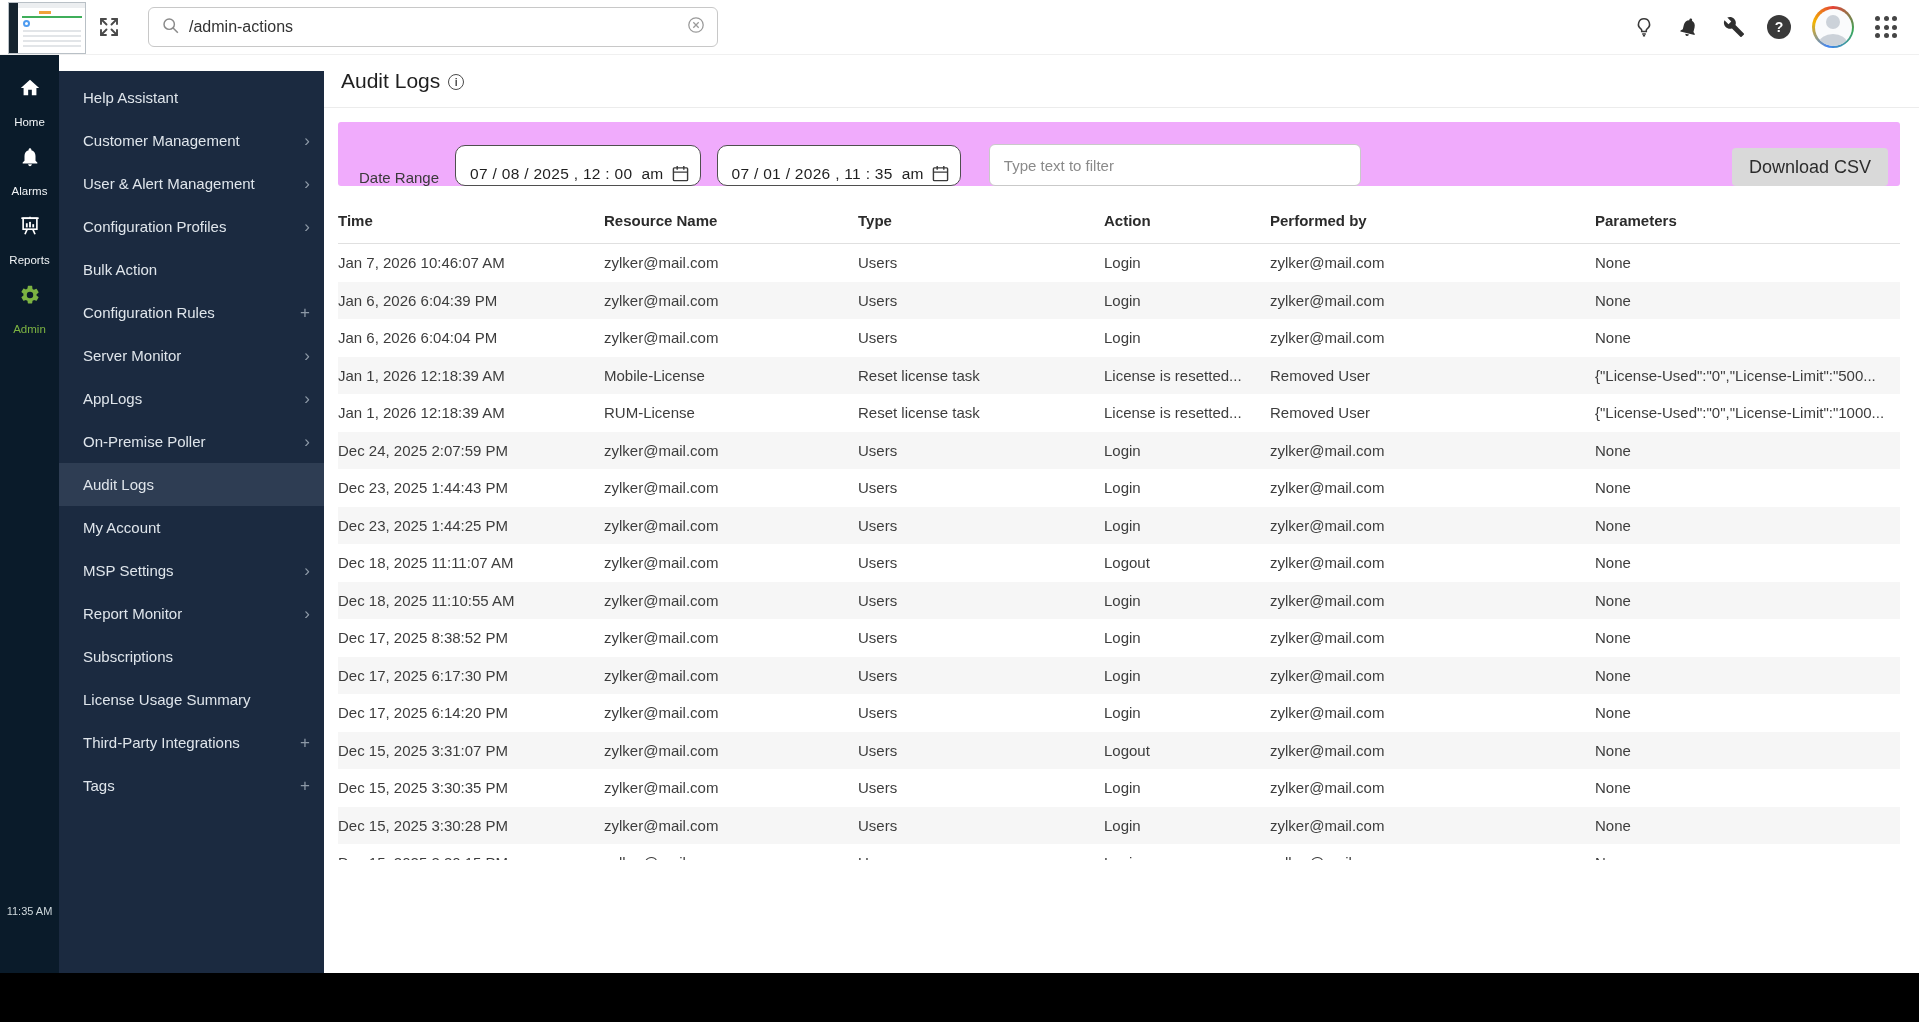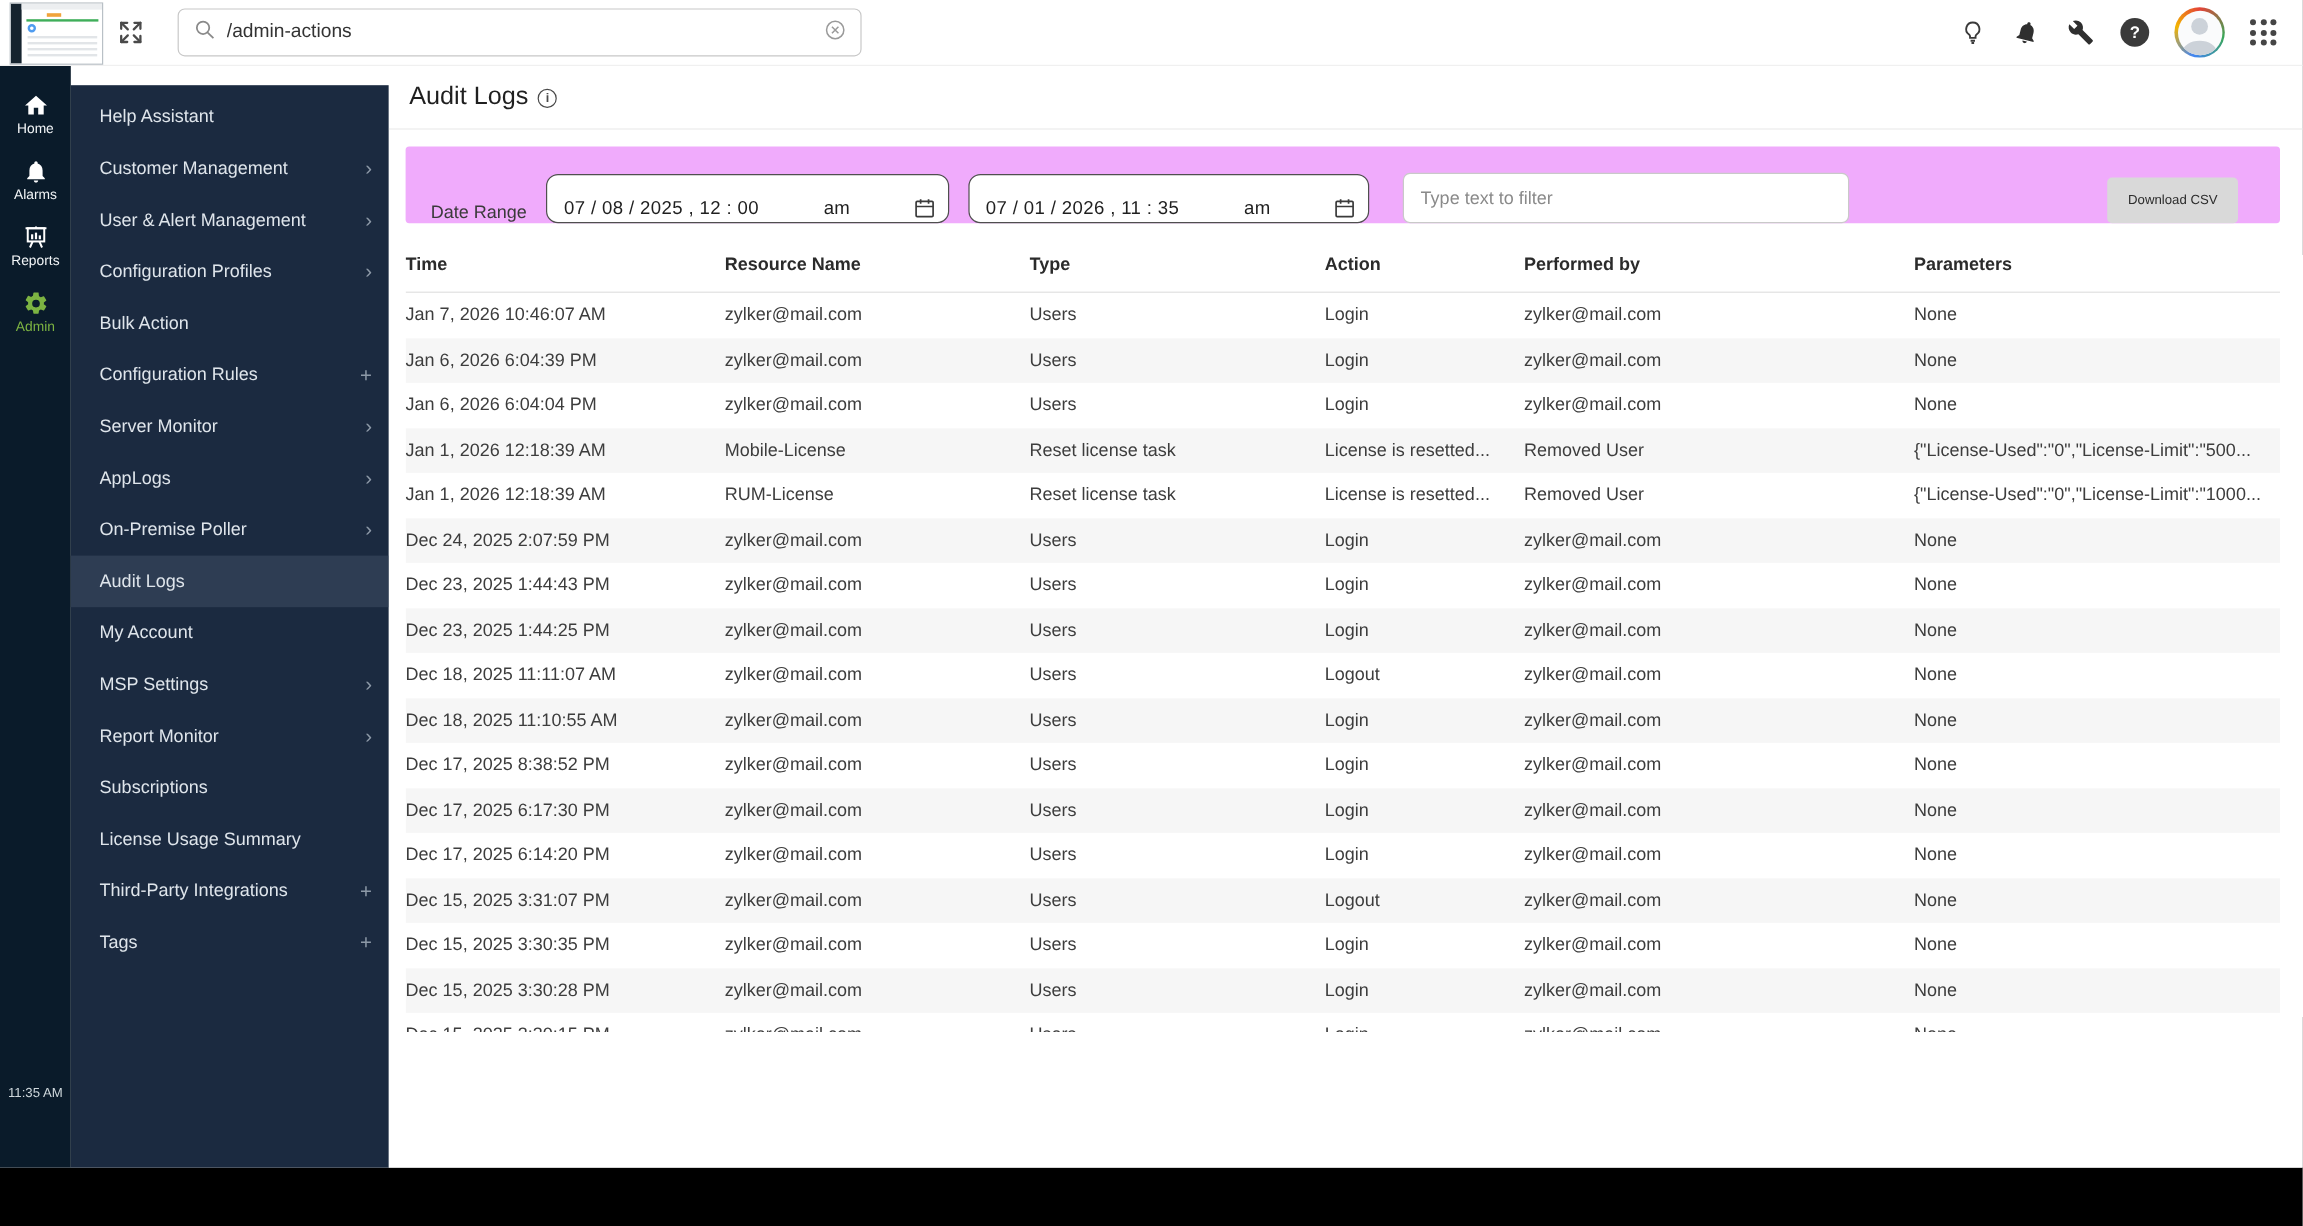--- a/index.html
+++ b/index.html
@@ -26,47 +26,47 @@
   .avatar-inner .head { position: absolute; left: 50%; top: 6px; width: 14px; height: 14px; margin-left: -7px; border-radius: 50%; background: #ccd2d9; }
   .avatar-inner .bodyshape { position: absolute; left: 50%; bottom: -6px; width: 28px; height: 18px; margin-left: -14px; border-radius: 50% 50% 0 0; background: #ccd2d9; }
   .apps-grid { display: grid; grid-template-columns: repeat(3, 5px); grid-template-rows: repeat(3, 5px); gap: 3.5px; cursor: pointer; }
   .apps-grid i { width: 5px; height: 5px; border-radius: 50%; background: #454545; }
 
   
   .shell { display: flex; height: 918px; }
 
   
   .rail { width: 59px; background: #0a1b2a; flex: none; display: flex; flex-direction: column; align-items: center; padding-top: 13px; position: relative; }
-  .rail-item { width: 100%; display: flex; flex-direction: column; align-items: center; gap: 3px; padding: 9px 0; cursor: pointer; }
+  .rail-item { width: 100%; display: flex; flex-direction: column; align-items: center; gap: 17px; padding: 9px 0; cursor: pointer; }
   .rail-item svg { width: 22px; height: 22px; }
   .rail-label { font-size: 11.5px; color: #f2f5f7; }
   .rail-item.active .rail-label { color: #7cb342; }
   .rail-clock { position: absolute; bottom: 56px; left: 0; width: 100%; text-align: center; font-size: 11px; color: #cfd8dc; }
 
   
   .menu { width: 265px; background: #1b2a40; flex: none; padding-top: 5px; margin-top: 16px; }
   .menu-item { height: 43px; display: flex; align-items: center; padding: 0 14px 0 24px; color: #dfe5eb; font-size: 15px; cursor: pointer; }
   .menu-item.selected { background: #2e3d53; }
   .mi-label { flex: 1; white-space: nowrap; overflow: hidden; }
   .mi-suffix { color: #8d99a7; font-size: 17px; line-height: 1; }
 
   
   .page { flex: 1; background: #fff; overflow: hidden; }
   .page-head { height: 53px; display: flex; align-items: center; padding-left: 17px; border-bottom: 1px solid #ececec; gap: 8px; }
   .page-title { font-size: 21px; font-weight: 500; color: #1f1f1f; }
   .info-icon { width: 16px; height: 16px; border: 1.3px solid #4a4a4a; border-radius: 50%; color: #4a4a4a; font-size: 10.5px; display: flex; align-items: center; justify-content: center; font-weight: bold; cursor: pointer; margin-top: 2px; }
 
   .toolbar { margin: 14px 19px 12px 14px; height: 64px; background: #f0abfc; border-radius: 3px; display: flex; align-items: flex-end; }
   .dr-label { margin-left: 21px; font-size: 15px; color: #3a3a3a; }
-  .date-input { margin-left: 16px; height: 41px; background: #fff; border: 1px solid #4f4f4f; border-radius: 10px; display: flex; align-items: center; padding: 16px 11px 0 14px; font-size: 15.5px; color: #1f1f1f; letter-spacing: 0.3px; cursor: text; gap: 45px; }
+  .date-input { margin-left: 16px; height: 41px; background: #fff; border: 1px solid #4f4f4f; border-radius: 10px; display: flex; align-items: center; padding: 16px 11px 0 14px; font-size: 15.5px; color: #1f1f1f; letter-spacing: 0.3px; cursor: text; }
   .date-input .mer { margin-left: 9px; }
   .date-input svg { margin-left: 8px; }
   .filter-input { margin-left: 28px; width: 372px; height: 42px; border: 1px solid #c9c9c9; border-radius: 6px; font-size: 15px; color: #333; padding: 0 14px; outline: none; font-family: "Liberation Sans", sans-serif; }
   .filter-input::placeholder { color: #8a8a8a; }
-  .dl-btn { margin-left: auto; margin-right: 35px; height: 38px; background: #d9d9d9; border: none; border-radius: 4px; padding: 0 17px; font-size: 11px; color: #2c2c2c; font-family: "Liberation Sans", sans-serif; cursor: pointer; }
+  .dl-btn { margin-left: auto; margin-right: 12px; height: 38px; background: #d9d9d9; border: none; border-radius: 4px; padding: 0 17px; font-size: 18px; color: #2c2c2c; font-family: "Liberation Sans", sans-serif; cursor: pointer; }
 
   .table-clip { margin: 0 19px 0 14px; height: 662px; overflow: hidden; }
   .thead, .tr { display: grid; grid-template-columns: 266px 254px 246px 166px 325px 1fr; }
   .thead { height: 46px; align-items: center; border-bottom: 1px solid #e0e0e0; }
   .th { font-size: 15px; font-weight: bold; color: #2b2b2b; white-space: nowrap; overflow: hidden; padding-right: 8px; }
   .tr { height: 37.5px; align-items: center; }
   .tbody > div:nth-of-type(even) { background: #f6f6f6; }
   .td { font-size: 15px; color: #3d3d3d; white-space: nowrap; overflow: hidden; padding-right: 8px; }
 
   .bottombar { height: 49px; background: #000; }

